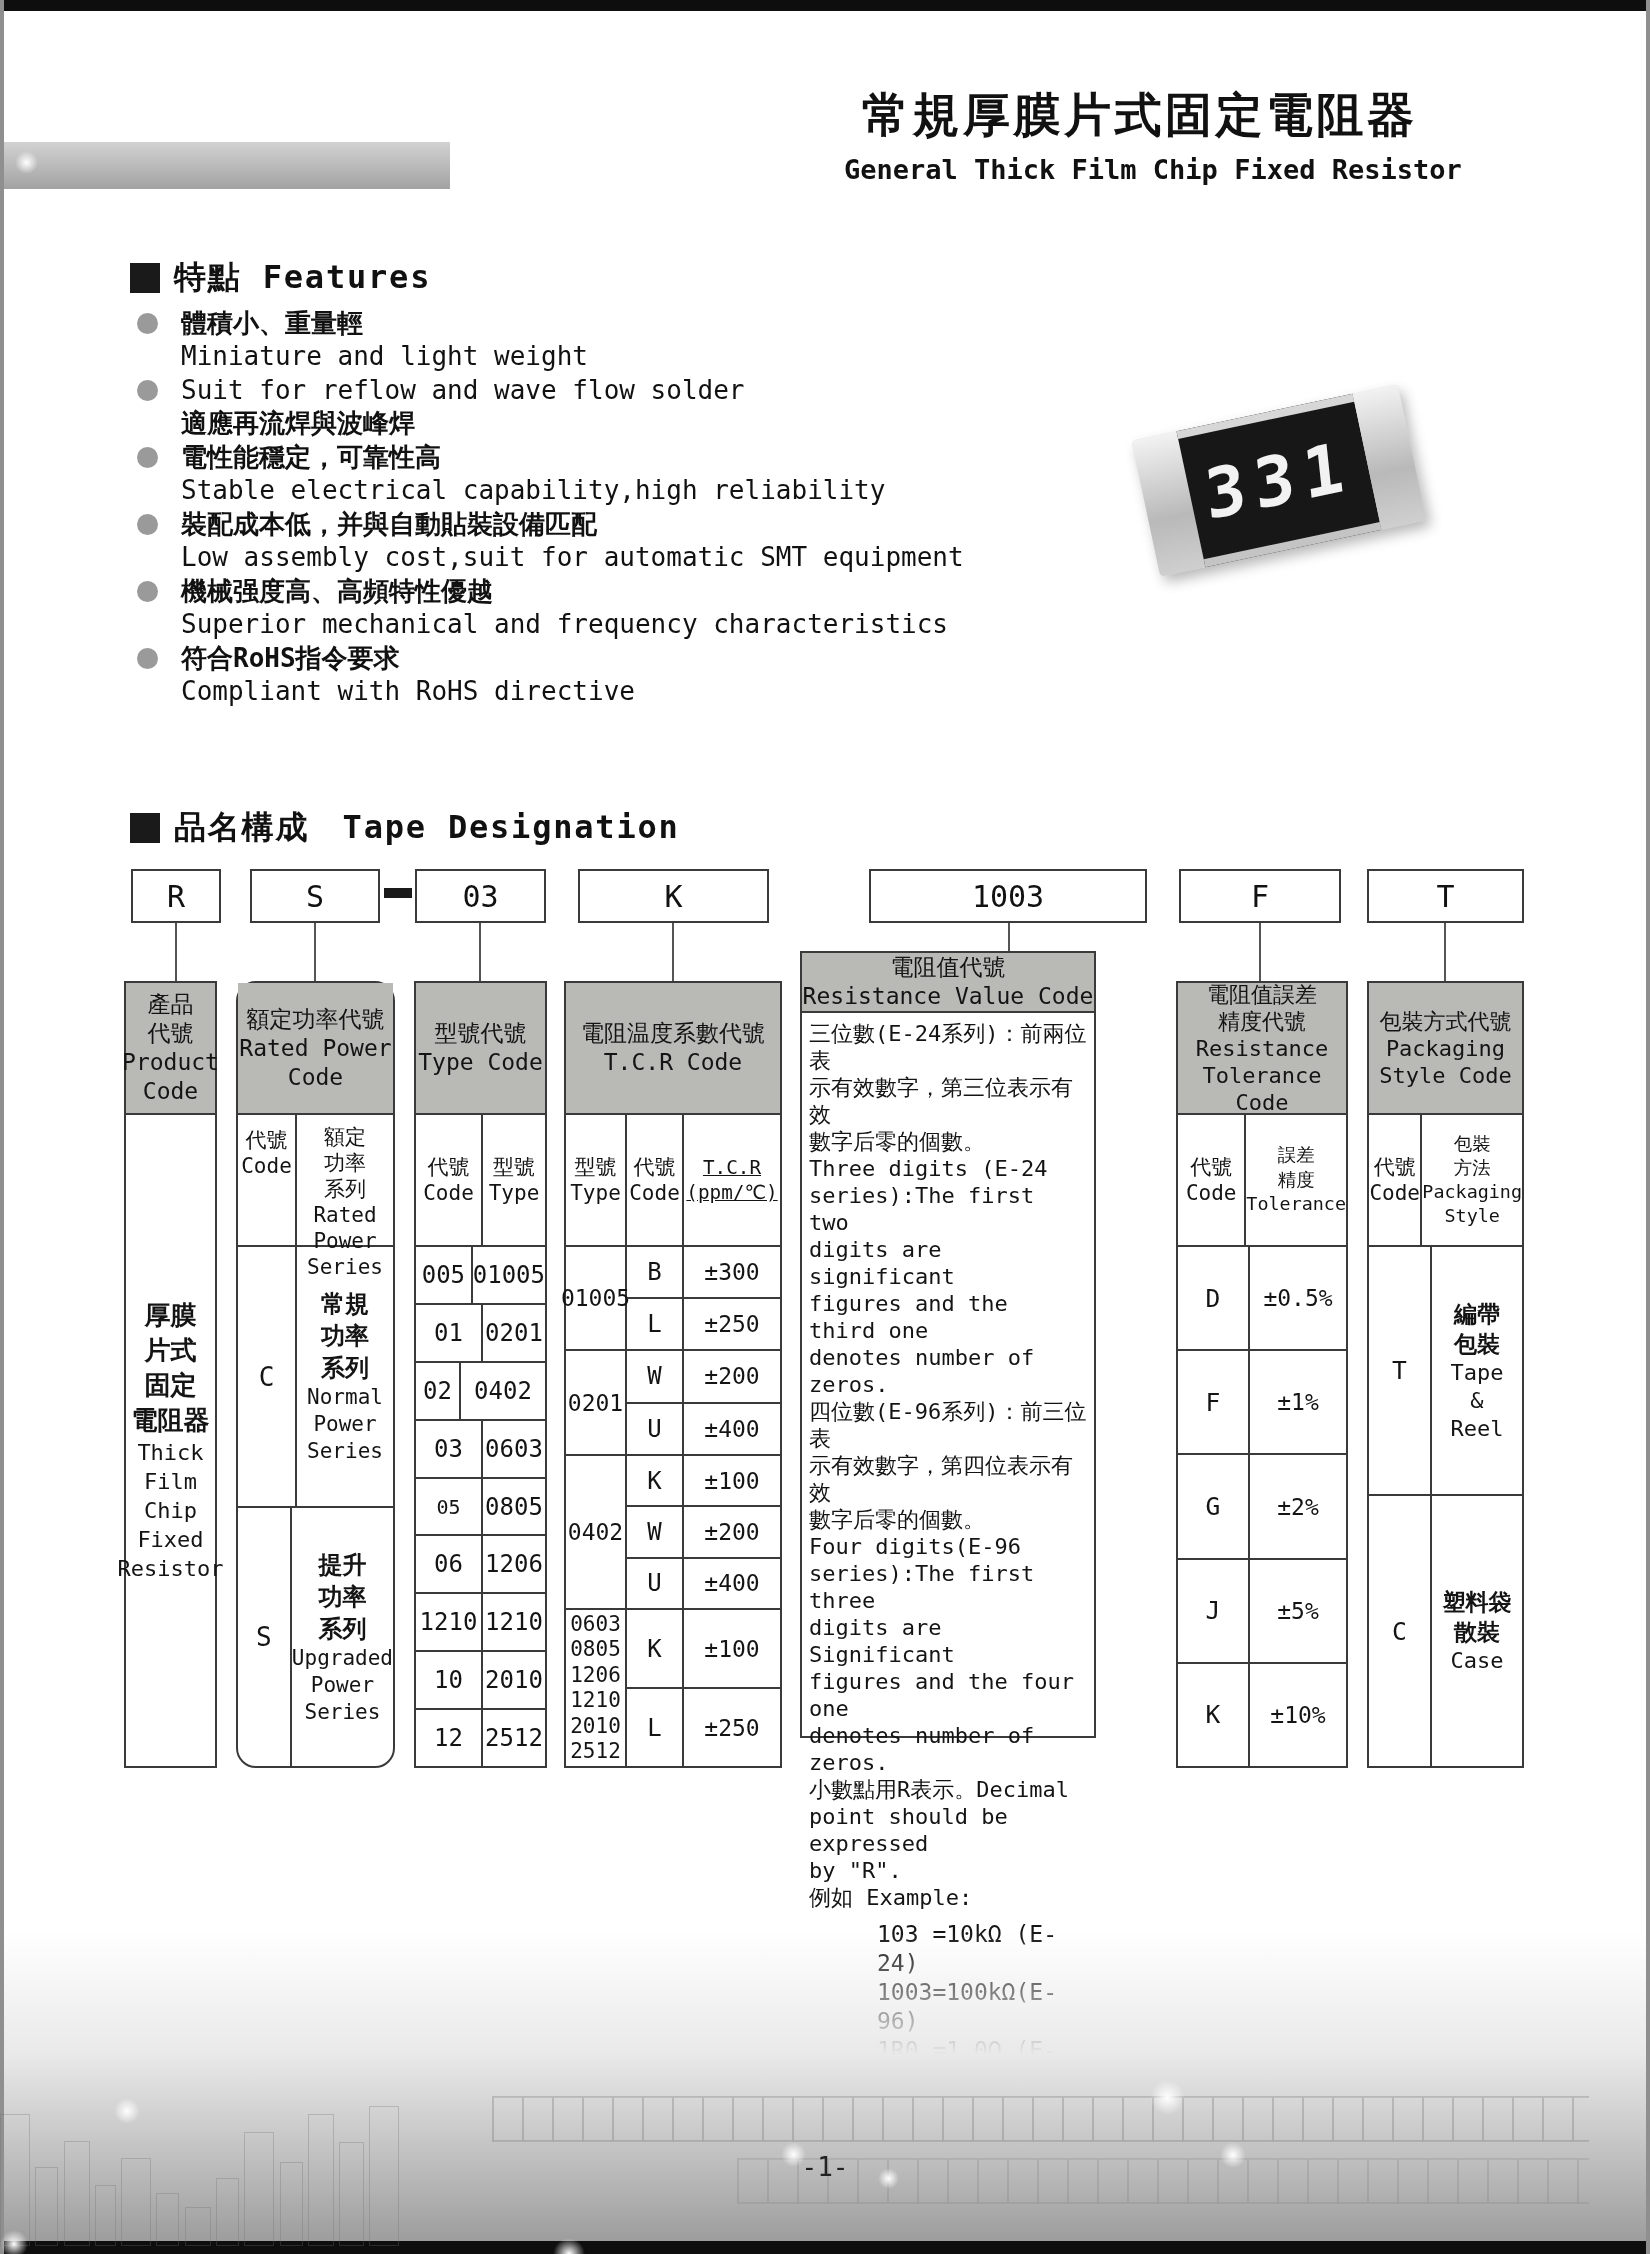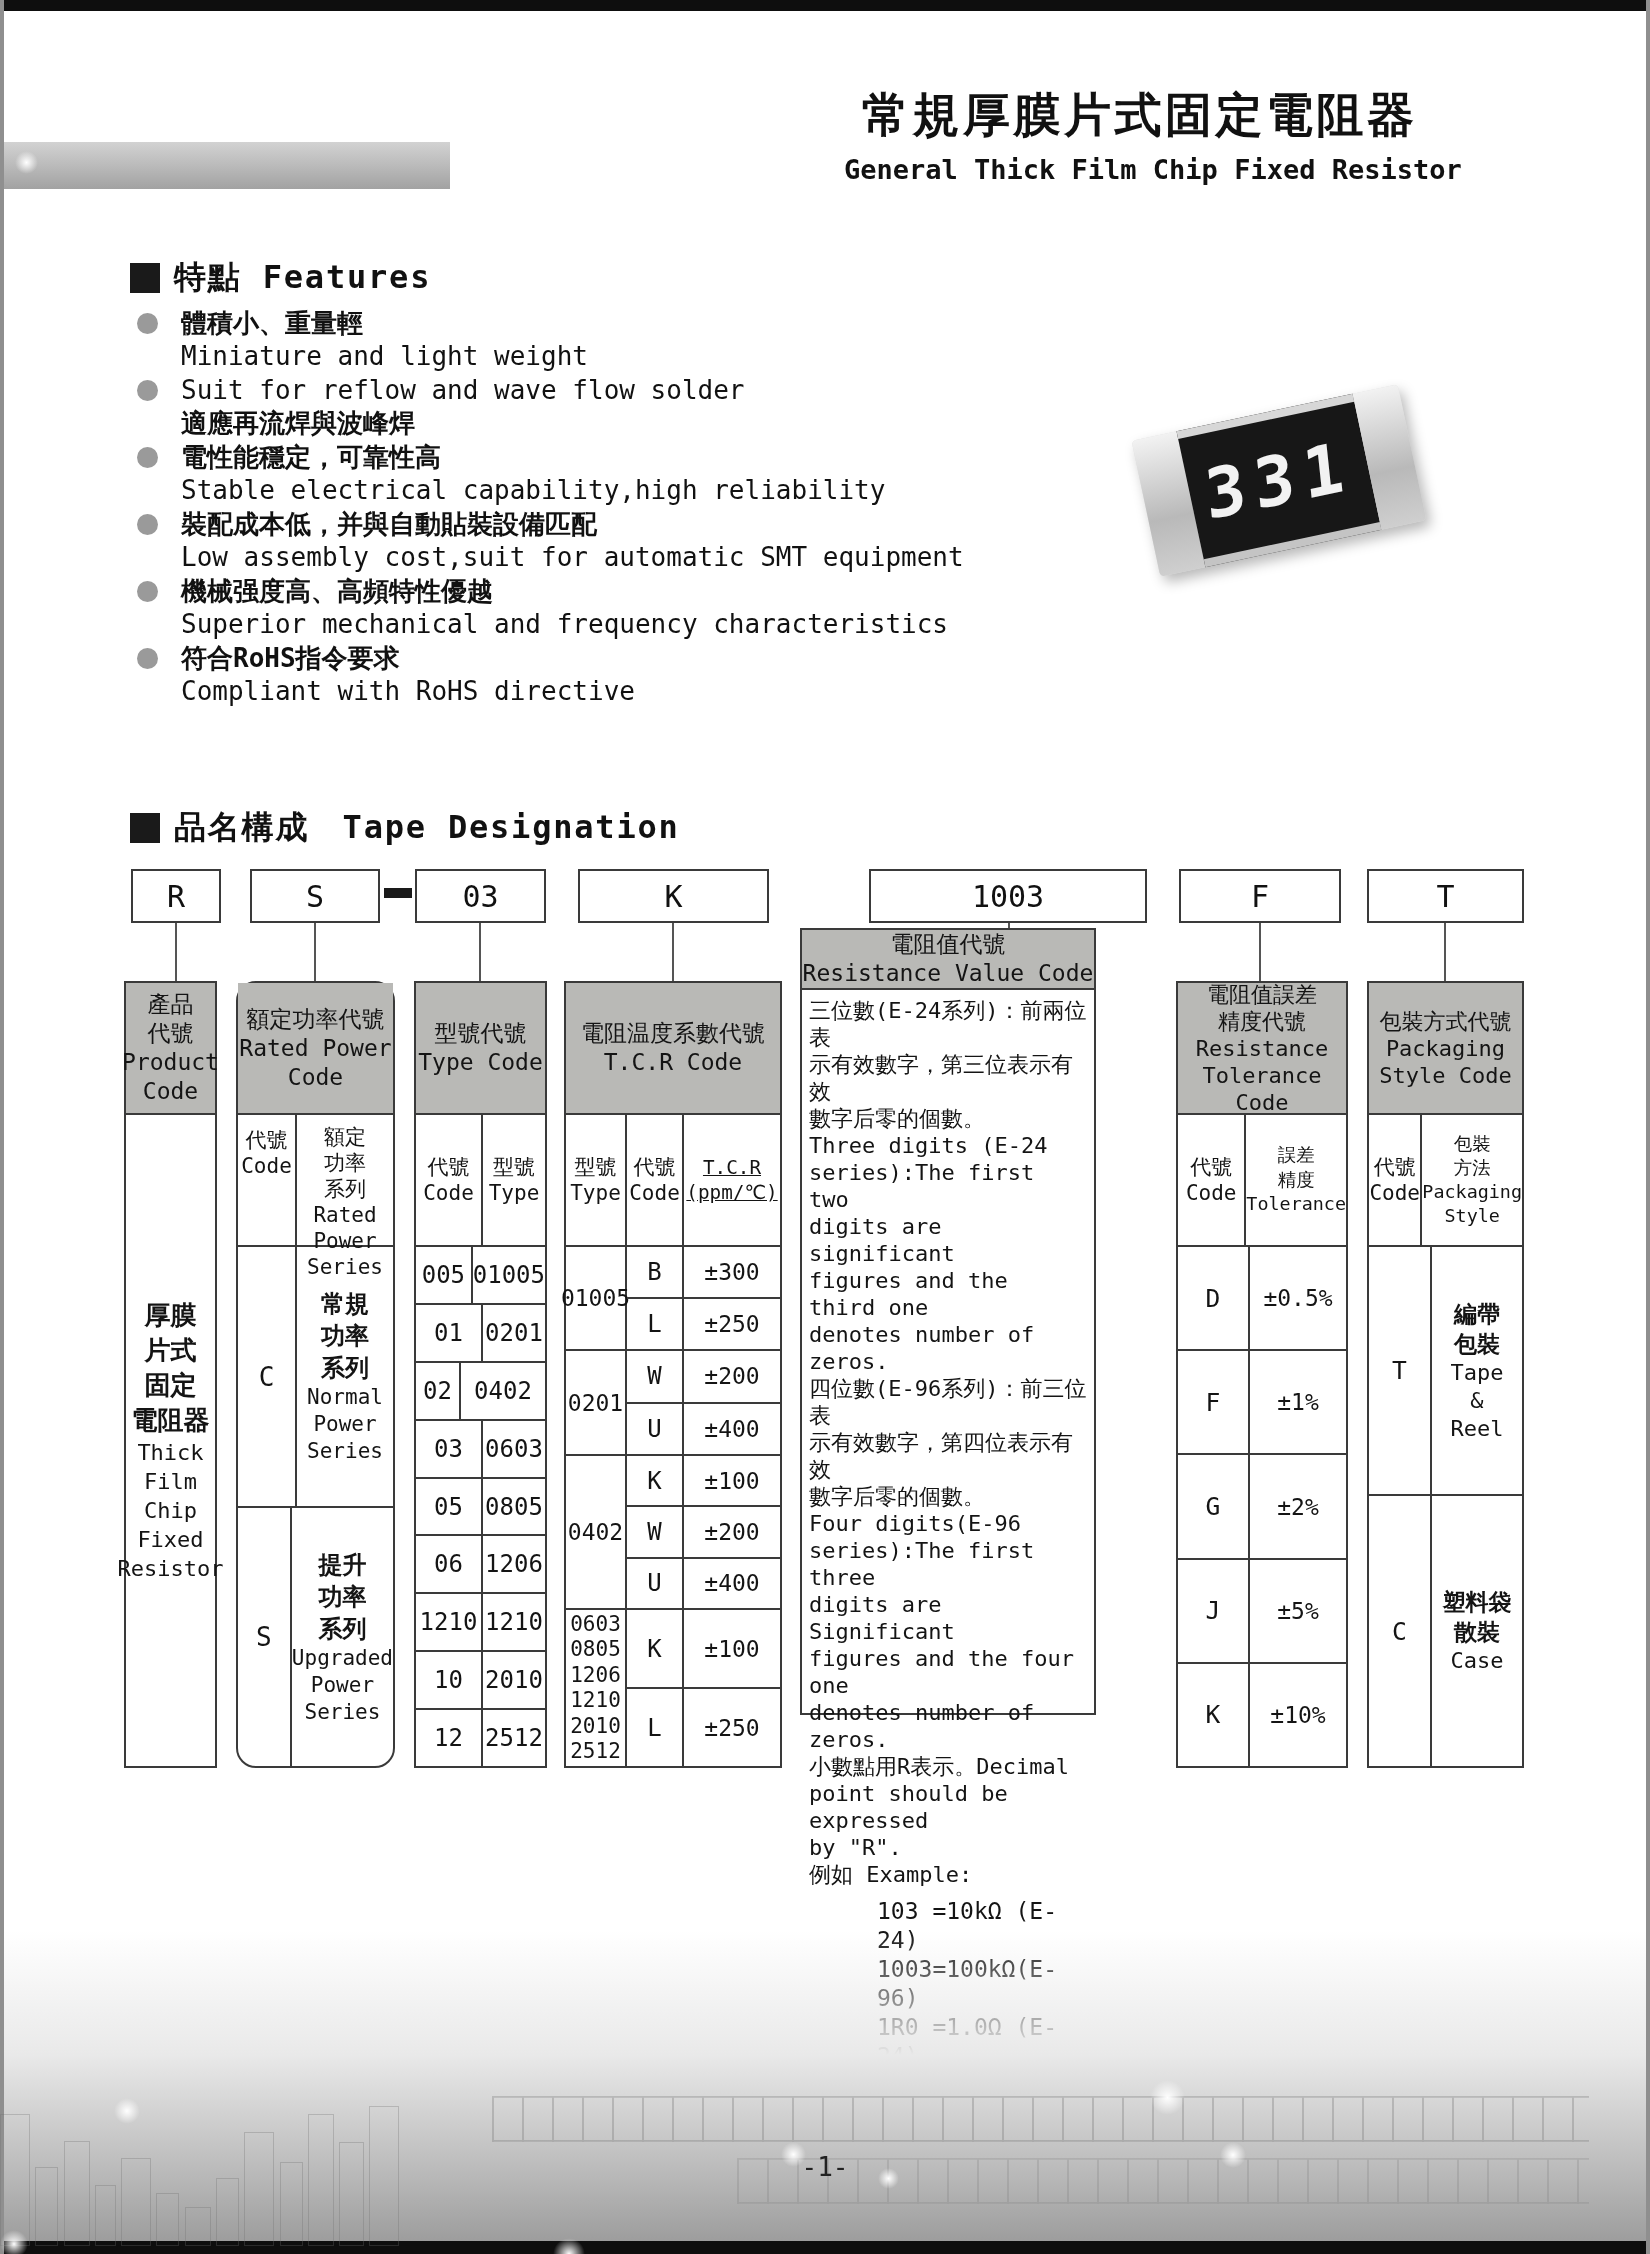--- a/index.html
+++ b/index.html
@@ -249,21 +249,21 @@
       </div>
       <div style="display:flex; flex:1;" class="bB">
         <div class="cellc bR" style="width:45px; font-size:24px;">02</div>
         <div class="cellc" style="flex:1; font-size:24px;">0402</div>
       </div>
       <div style="display:flex; flex:1;" class="bB">
         <div class="cellc bR" style="width:67px; font-size:24px;">03</div>
         <div class="cellc" style="flex:1; font-size:24px;">0603</div>
       </div>
       <div style="display:flex; flex:1;" class="bB">
-        <div class="cellc bR" style="width:67px; font-size:24px;">05</div>
+        <div class="cellc bR" style="width:67px; font-size:20px;">05</div>
         <div class="cellc" style="flex:1; font-size:24px;">0805</div>
       </div>
       <div style="display:flex; flex:1;" class="bB">
         <div class="cellc bR" style="width:67px; font-size:24px;">06</div>
         <div class="cellc" style="flex:1; font-size:24px;">1206</div>
       </div>
       <div style="display:flex; flex:1;" class="bB">
         <div class="cellc bR" style="width:67px; font-size:24px;">1210</div>
         <div class="cellc" style="flex:1; font-size:24px;">1210</div>
       </div>
@@ -349,21 +349,21 @@
           <div class="cellc" style="flex:1; font-size:23px;">±100</div>
         </div>
         <div style="display:flex; flex:1;">
           <div class="cellc bR" style="width:57px; font-size:24px;">L</div>
           <div class="cellc" style="flex:1; font-size:23px;">±250</div>
         </div>
       </div>
     </div>
   </div>
 
-  <div class="tcol" style="left:800px; top:928px; width:296px; height:787px; display:flex; flex-direction:column;">
+  <div class="tcol" style="left:800px; top:951px; width:296px; height:787px; display:flex; flex-direction:column;">
     <div class="thead">電阻值代號
 Resistance Value Code</div>
     <div style="flex:1;border-radius:21px;">
       <div class="value-body pre">三位數(E-24系列)：前兩位表
 示有效數字，第三位表示有效
 數字后零的個數。
 Three digits (E-24
 series):The first two
 digits are significant
 figures and the third one

